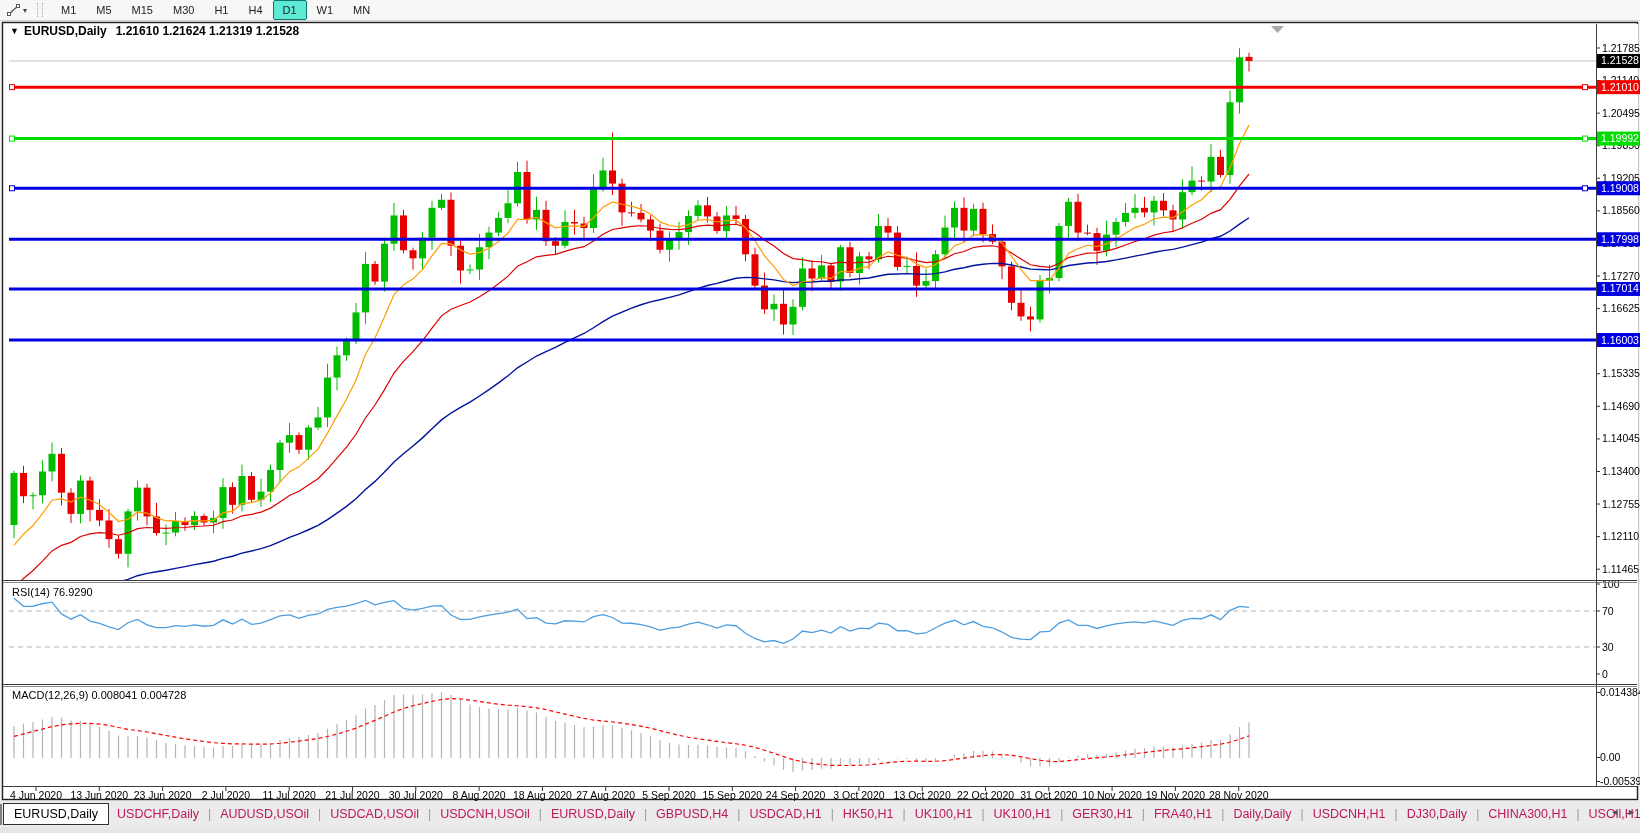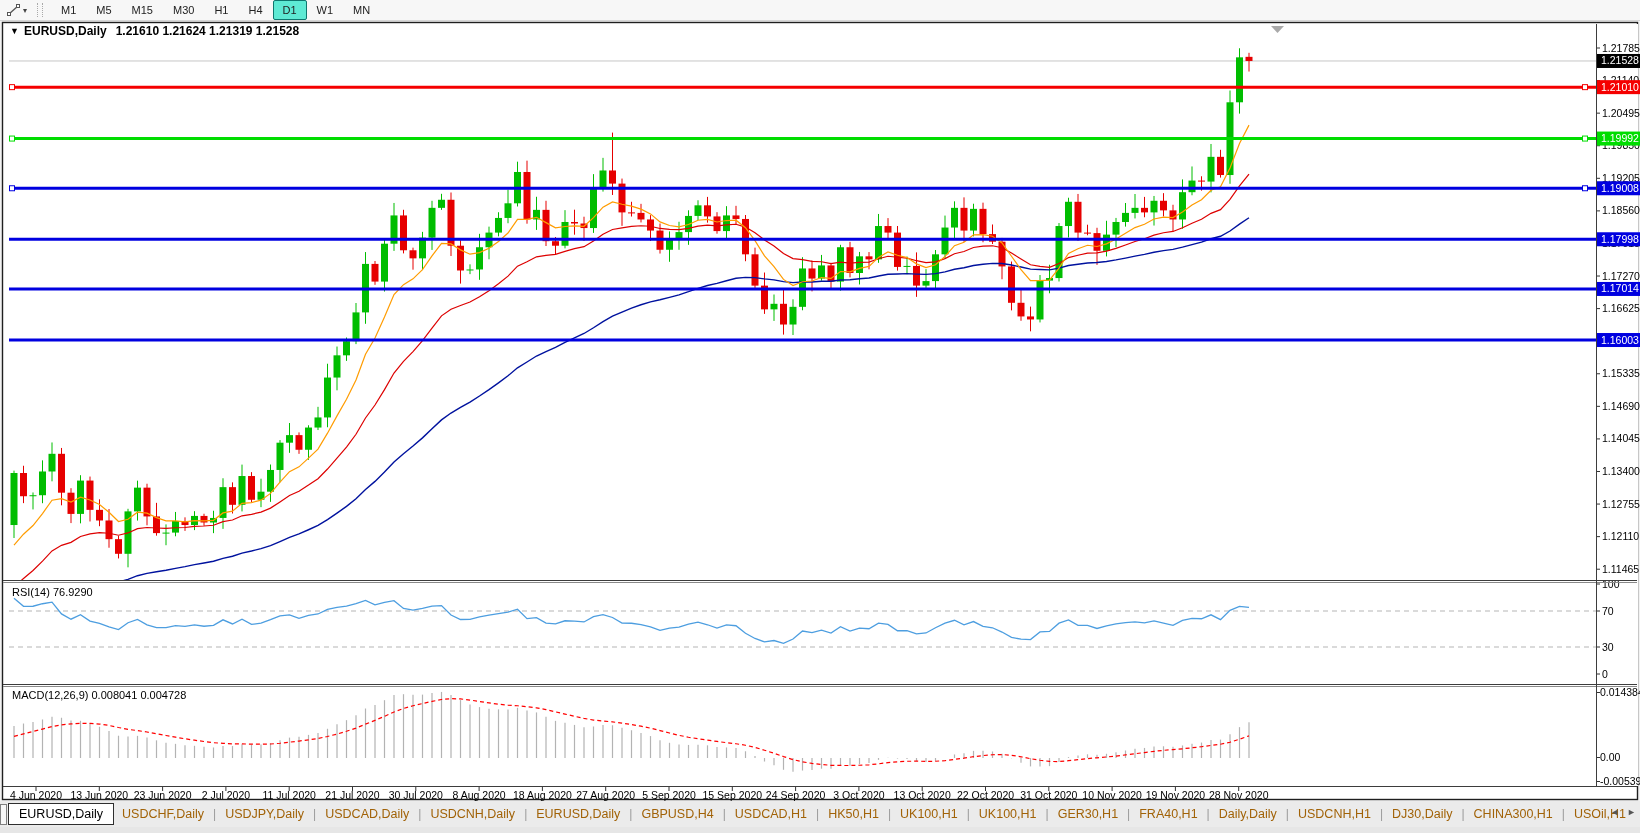--- a/index.html
+++ b/index.html
@@ -12,21 +12,21 @@
   #tf-buttons{display:flex;align-items:center;height:36px;}
   .tf-btn{font-size:11px;color:#222;padding:2px 9px;line-height:14px;border:1px solid transparent;border-radius:2px;}
   .tf-btn.active{background:#5eead4;border:1px solid #0f766e;}
   
   #chart-svg{position:absolute;left:0;top:0;}
   #chart-svg text{font-family:"Liberation Sans",sans-serif;}
   
   .tabbar{position:absolute;left:0;top:801px;width:1640px;height:26px;background:#ebebeb;display:flex;align-items:center;overflow:hidden;}
   .tab-stub{width:5px;height:19px;border:1px solid #808080;background:#f7f7f7;margin:0 1px 0 0;}
   #tabs{display:flex;align-items:center;white-space:nowrap;}
-  .tab{font-size:12.5px;color:#a16207;padding:3px 8px;}
+  .tab{font-size:12.5px;color:#be185d;padding:3px 8px;}
   .tab.active{background:#ffffff;border:1px solid #2e2e2e;color:#000;padding:3px 10px;}
   .sep{color:#9a9a9a;font-size:12px;padding:0 1px;}
   .tab-arrows{position:absolute;right:4px;top:6px;display:flex;gap:8px;}
   .tab-arrows span{font-size:9px;color:#555;}
   .bottom-strip{position:absolute;left:0;top:827px;width:1640px;height:6px;background:#e6e6e6;}
 </style>
 </head>
 <body>
 
 <div class="toolbar">
@@ -617,25 +617,25 @@
   <text x="12" y="596" font-size="11" fill="#000">RSI(14) 76.9290</text>
   <text x="12" y="699" font-size="11" fill="#000">MACD(12,26,9) 0.008041 0.004728</text>
 </svg>
 
 <div class="tabbar">
   <div class="tab-stub"></div>
   <div id="tabs">
       <div class="tab active">EURUSD,Daily</div>
       <div class="tab">USDCHF,Daily</div>
       <span class="sep">|</span>
-      <div class="tab">USDJPY,Daily</div>
-      <span class="sep">|</span>
-      <div class="tab">USDCAD,Daily</div>
-      <span class="sep">|</span>
-      <div class="tab">USDCNH,Daily</div>
+      <div class="tab">AUDUSD,USOil</div>
+      <span class="sep">|</span>
+      <div class="tab">USDCAD,USOil</div>
+      <span class="sep">|</span>
+      <div class="tab">USDCNH,USOil</div>
       <span class="sep">|</span>
       <div class="tab">EURUSD,Daily</div>
       <span class="sep">|</span>
       <div class="tab">GBPUSD,H4</div>
       <span class="sep">|</span>
       <div class="tab">USDCAD,H1</div>
       <span class="sep">|</span>
       <div class="tab">HK50,H1</div>
       <span class="sep">|</span>
       <div class="tab">UK100,H1</div>

